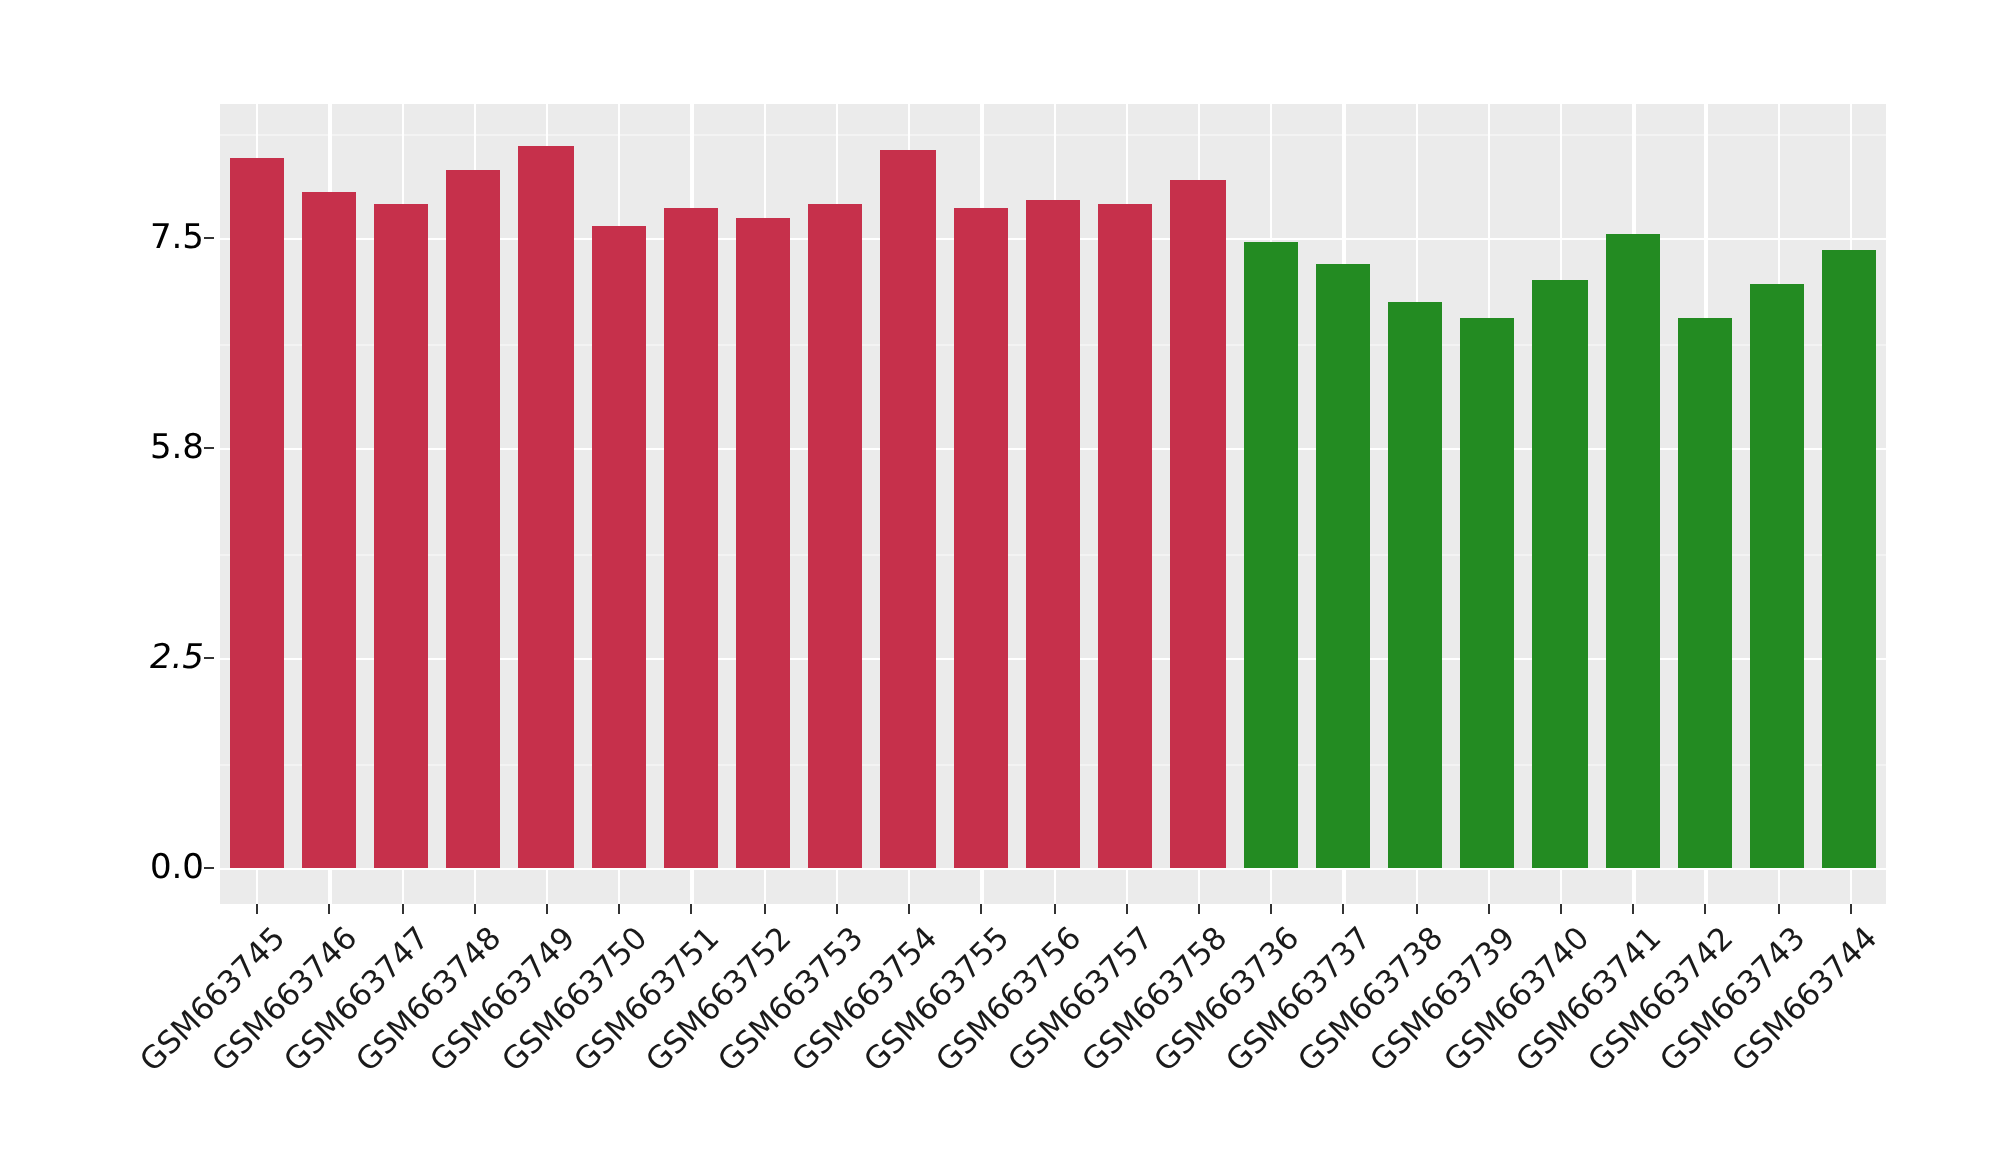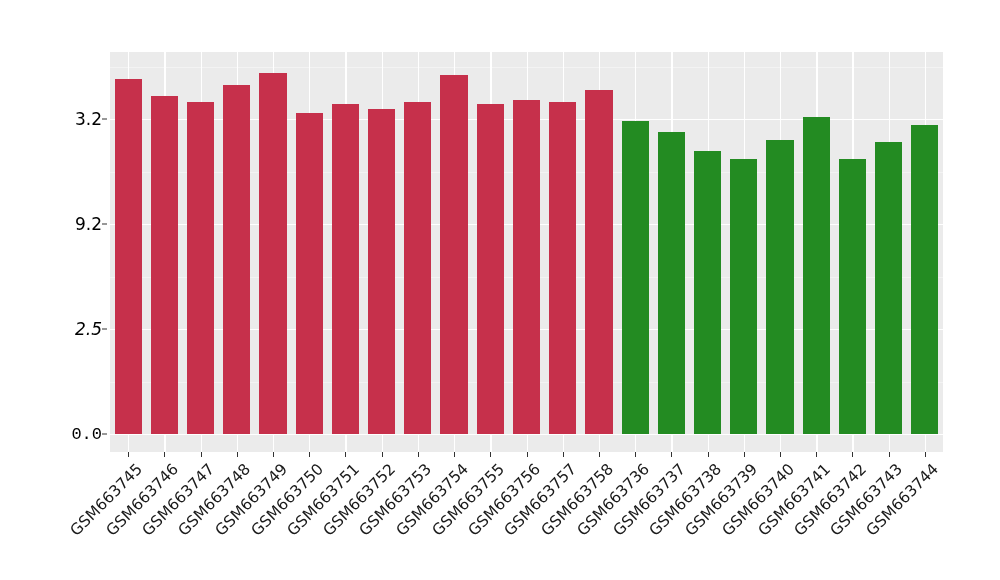--- a/index.html
+++ b/index.html
@@ -148,27 +148,27 @@
 </head>
 <body>
 
 <div id="chart-root">
 
   <div id="y-axis-title">
     <span>Expression Level</span>
   </div>
 
   <div id="y-tick-labels">
-      <div class="y-tick-label" style="top: 434px; font-family: Liberation Mono, monospace;">0.0</div>
+      <div class="y-tick-label" style="top: 434px;">0.0</div>
       <div class="y-tick-mark" style="top: 434px; left: 56px;"></div>
       <div class="y-tick-label" style="top: 329px; font-style: italic;">2.5</div>
       <div class="y-tick-mark" style="top: 329px; left: 56px;"></div>
-      <div class="y-tick-label" style="top: 224px;">9.2</div>
+      <div class="y-tick-label" style="top: 224px;">5.8</div>
       <div class="y-tick-mark" style="top: 224px; left: 56px;"></div>
-      <div class="y-tick-label" style="top: 119px;">3.2</div>
+      <div class="y-tick-label" style="top: 119px;">7.5</div>
       <div class="y-tick-mark" style="top: 119px; left: 56px;"></div>
     </div>
 
   <div id="panel">
     <div id="gridlines">
         <div class="grid-minor" style="top: 329.5px;"></div>
         <div class="grid-minor" style="top: 224.5px;"></div>
         <div class="grid-minor" style="top: 119.5px;"></div>
         <div class="grid-minor" style="top: 14.5px;"></div>
         <div class="grid-major" style="top: 382px;"></div>

